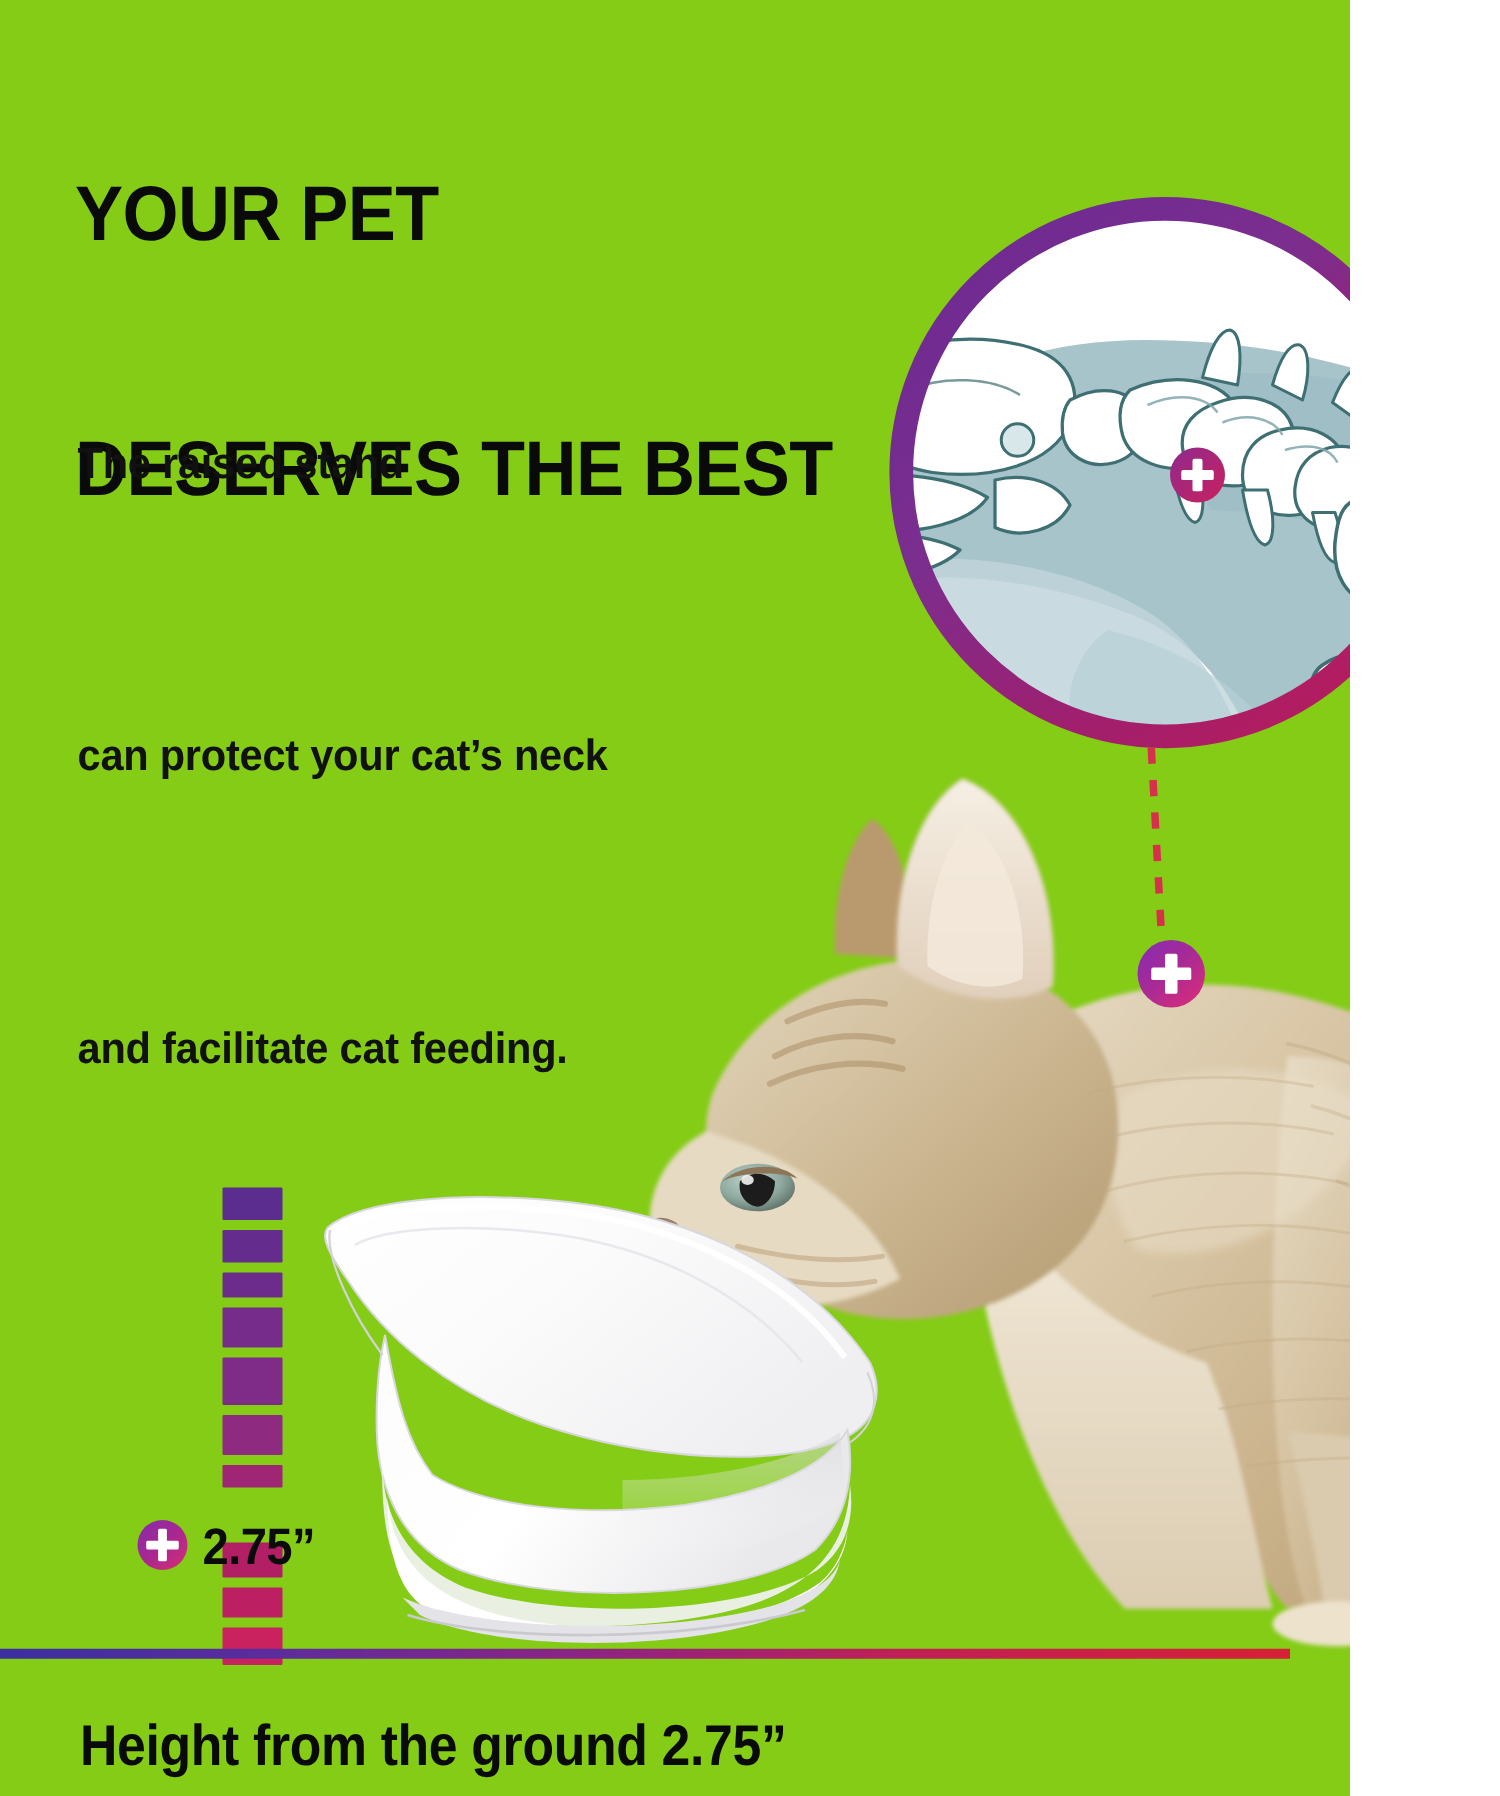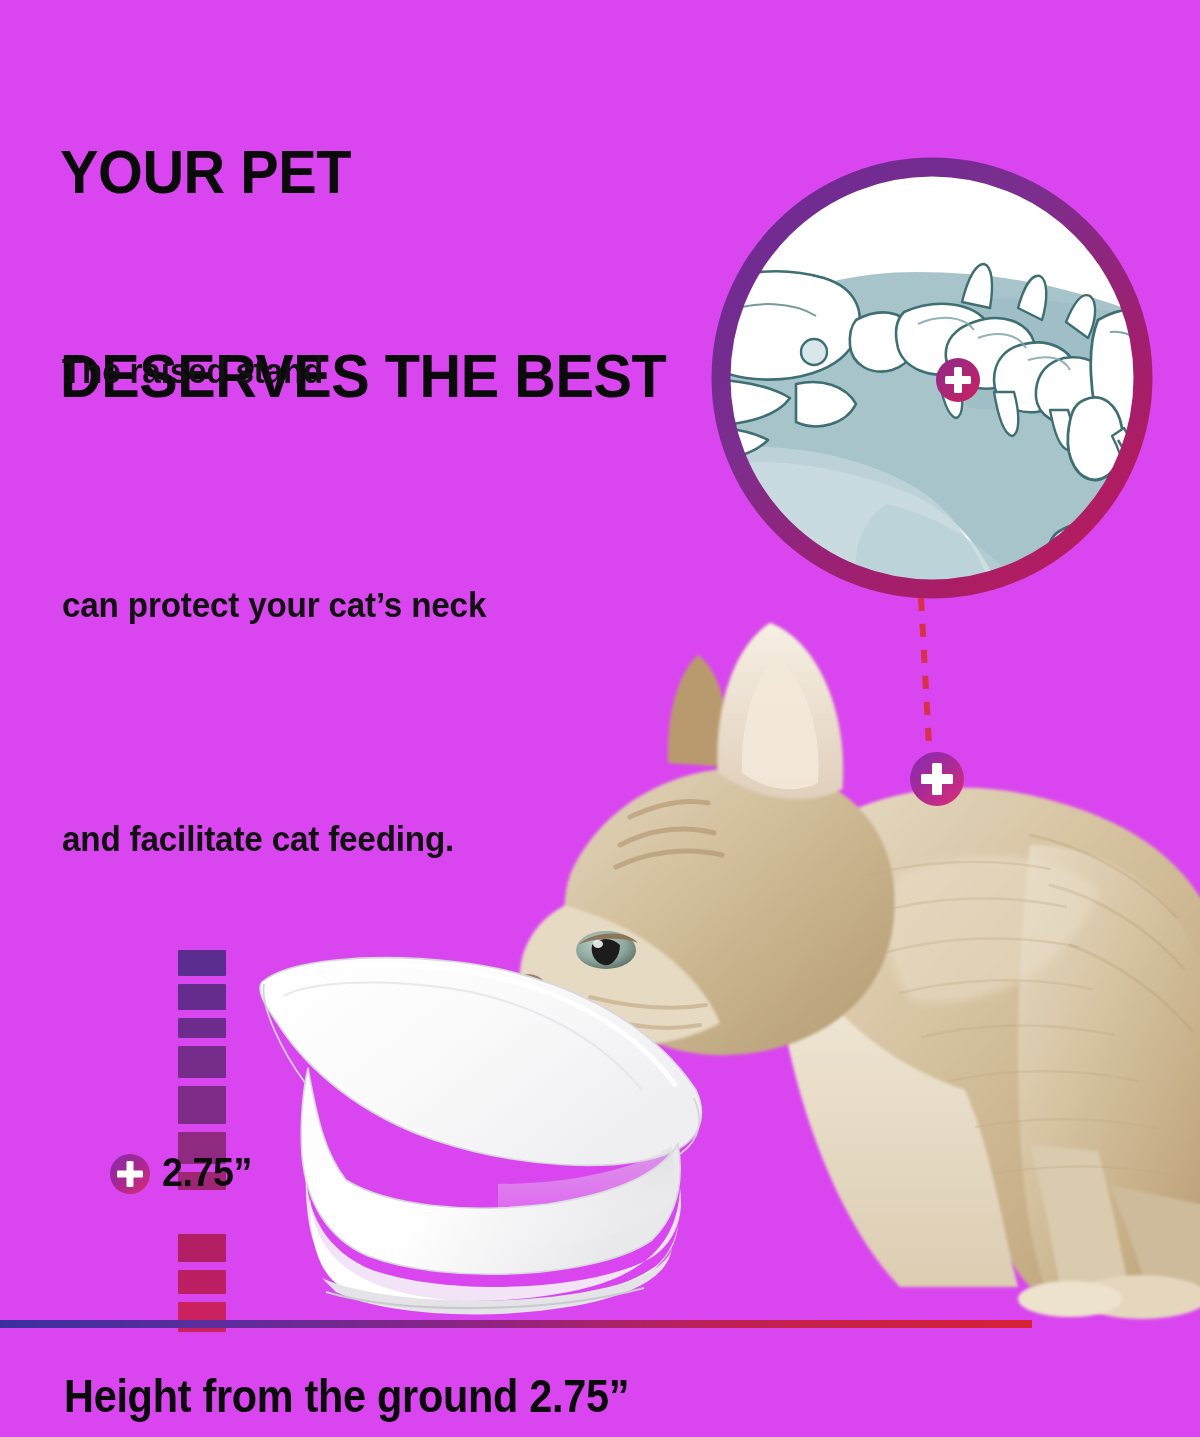--- a/index.html
+++ b/index.html
@@ -7,23 +7,23 @@
     margin: 0;
     padding: 0;
     background: #ffffff;
   }
   body {
     font-family: "Liberation Sans", sans-serif;
   }
 
   #stage {
     position: relative;
-    width: 1200px;
+    width: 1080px;
     height: 1437px;
-    background: #d946ef;
+    background: #84cc16;
     overflow: hidden;
   }
 
   
   .headline {
     position: absolute;
     left: 60px;
     top: 2px;
     width: 900px;
     font-family: "Liberation Sans Narrow", "Liberation Sans", sans-serif;
@@ -127,24 +127,24 @@
   .tick {
     position: absolute;
     left: 0;
     width: 48px;
     border-radius: 1px;
   }
 
   #height-label {
     position: absolute;
     left: 108px;
-    top: 1152px;
+    top: 1212px;
     height: 46px;
     display: flex;
-    align-items: flex-start;
+    align-items: flex-end;
     gap: 10px;
   }
   #height-label .label-text {
     font-family: "Liberation Sans Narrow", "Liberation Sans", sans-serif;
     font-weight: 700;
     font-size: 41px;
     line-height: 41px;
     letter-spacing: -0.5px;
     color: #0b0b0b;
     transform: scaleX(0.92);

